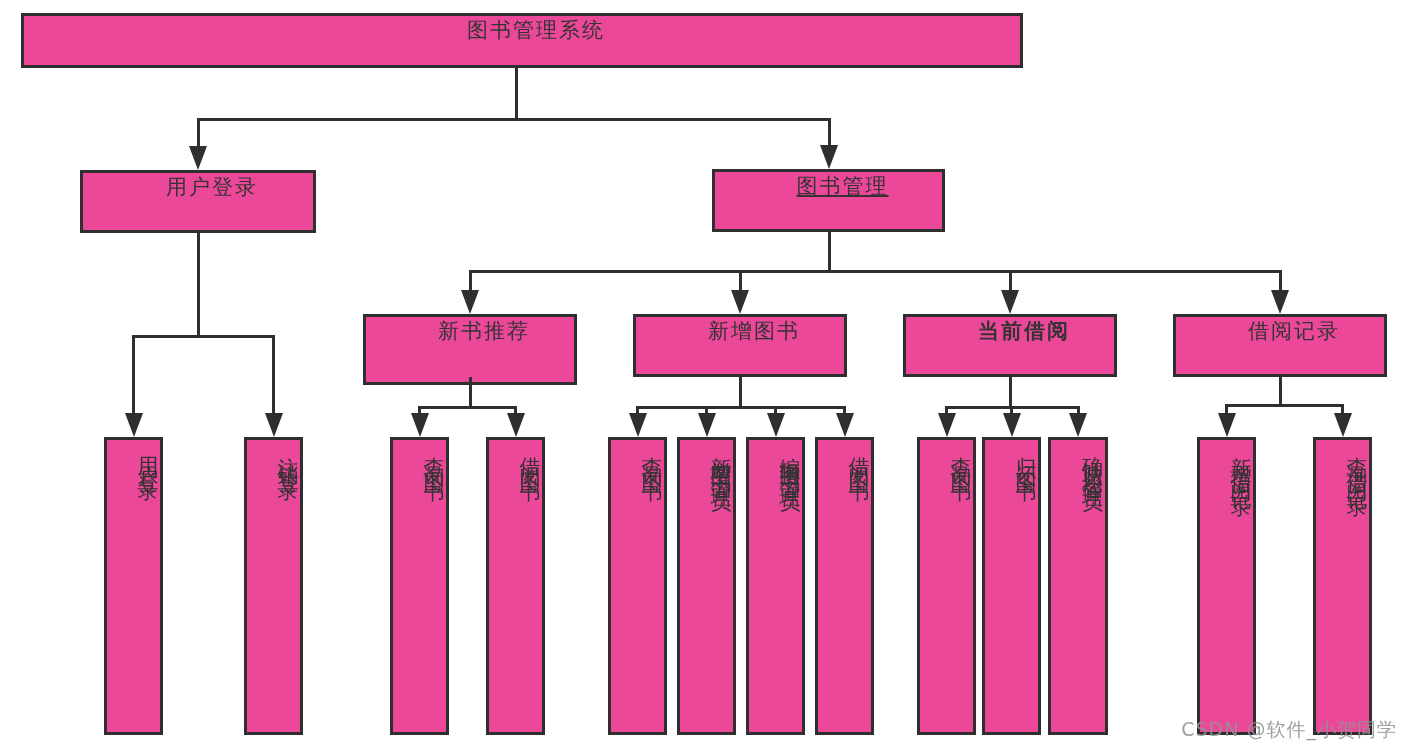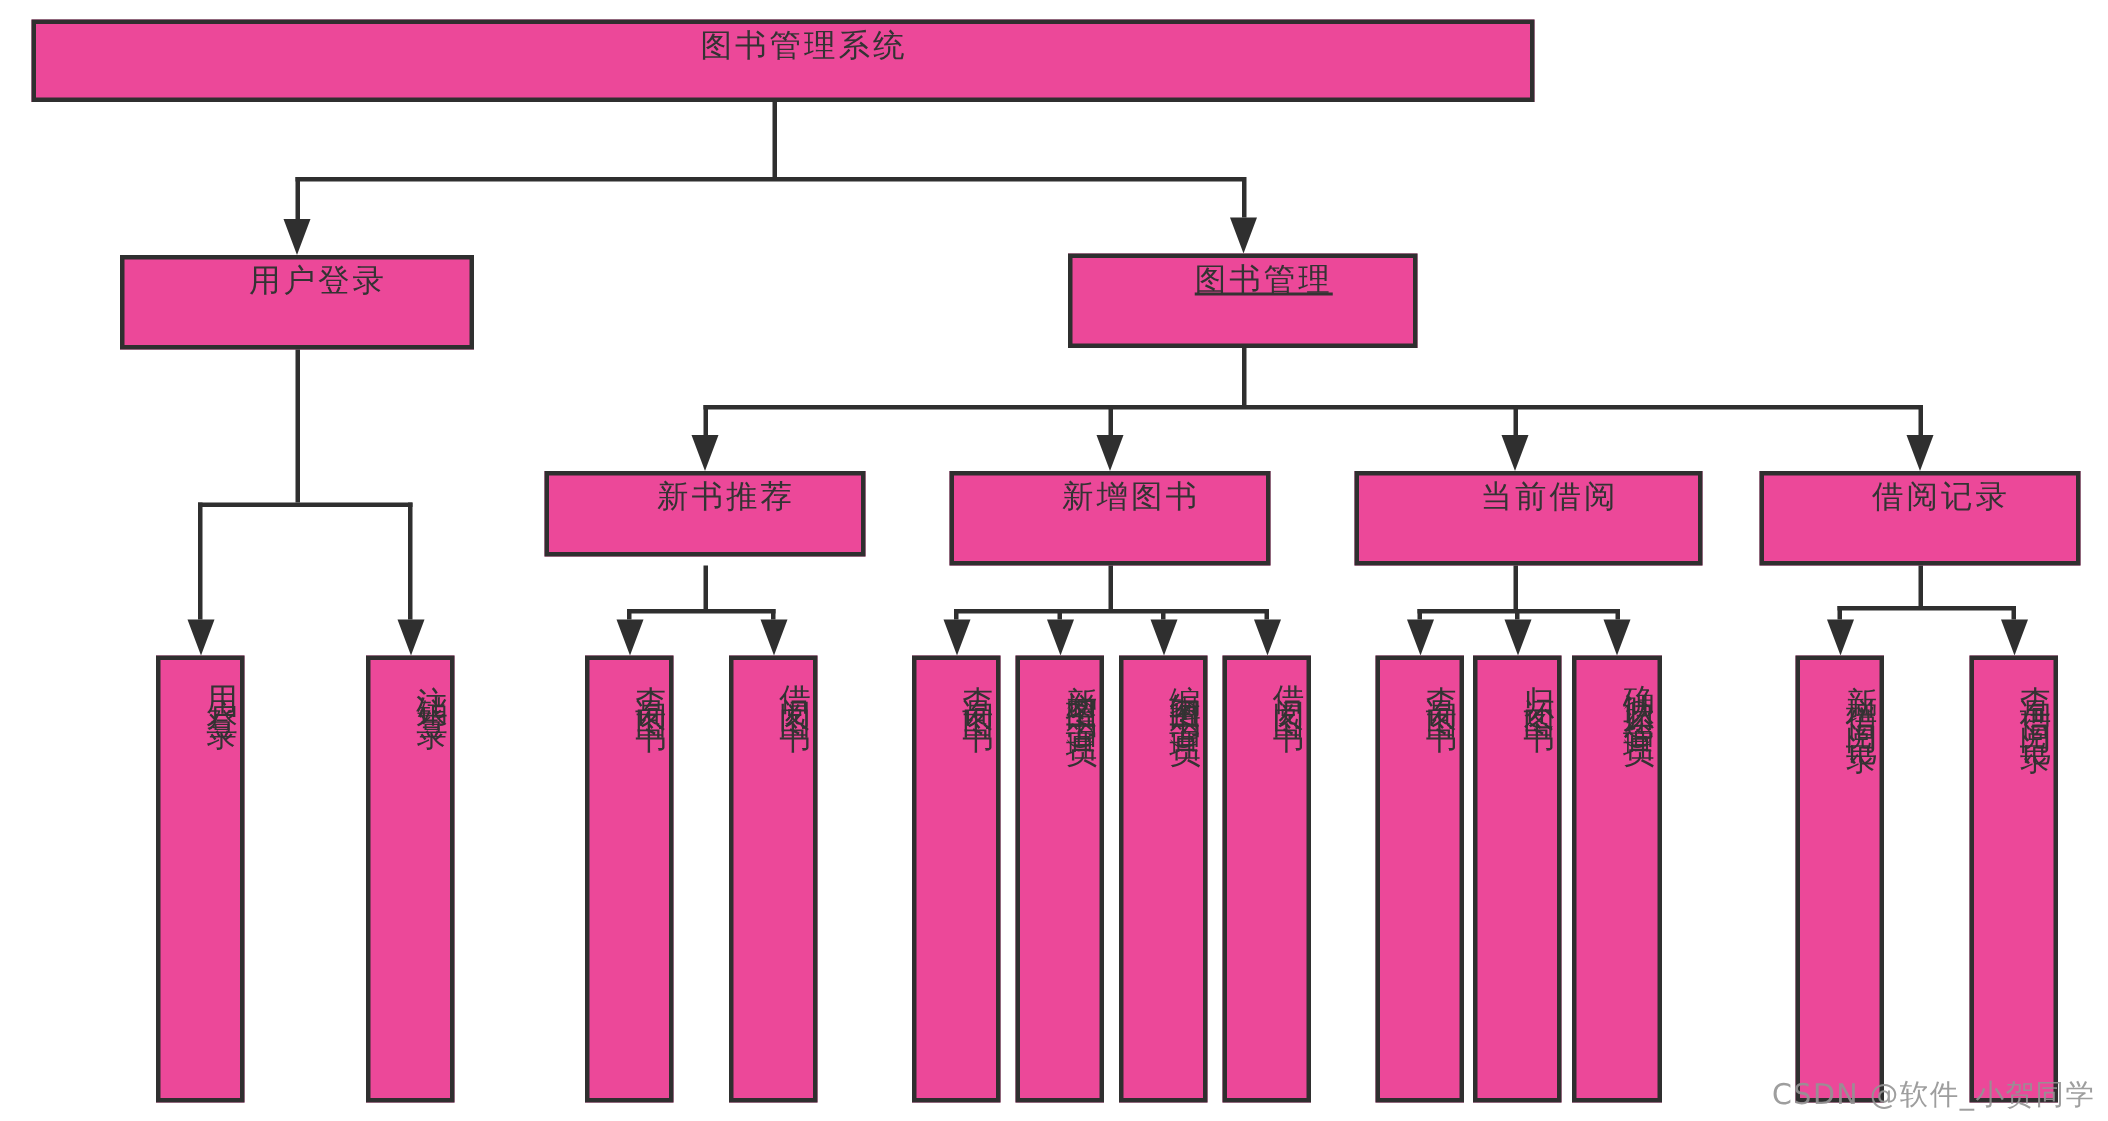--- a/index.html
+++ b/index.html
@@ -93,27 +93,27 @@
   <div class="ar" style="left:132px; top:335px; height:78px;"></div>
   <div class="ar" style="left:272px; top:335px; height:78px;"></div>
 
   <div class="vl" style="left:827.5px; top:232px; height:38px;"></div>
   <div class="hl" style="left:468.5px; top:270px; width:813px;"></div>
   <div class="ar" style="left:468.5px; top:270px; height:20px;"></div>
   <div class="ar" style="left:738.5px; top:270px; height:20px;"></div>
   <div class="ar" style="left:1008.5px; top:270px; height:20px;"></div>
   <div class="ar" style="left:1278.5px; top:270px; height:20px;"></div>
 
-  <div class="box" style="left:363px; top:314px; width:214px; height:57px;">
+  <div class="box" style="left:363px; top:314px; width:214px; height:71px;">
     <span class="hboxlbl">新书推荐</span>
   </div>
   <div class="box" style="left:633px; top:314px; width:214px; height:63px;">
     <span class="hboxlbl">新增图书</span>
   </div>
-  <div class="box" style="left:903px; top:314px; width:232px; height:63px;">
+  <div class="box" style="left:903px; top:314px; width:214px; height:63px;font-weight:bold;">
     <span class="hboxlbl">当前借阅</span>
   </div>
   <div class="box" style="left:1173px; top:314px; width:214px; height:63px;">
     <span class="hboxlbl">借阅记录</span>
   </div>
 
   <div class="vl" style="left:468.5px; top:377px; height:29px;"></div>
   <div class="hl" style="left:418px; top:406px; width:99px;"></div>
   <div class="ar" style="left:418px; top:406px; height:7px;"></div>
   <div class="ar" style="left:514px; top:406px; height:7px;"></div>

